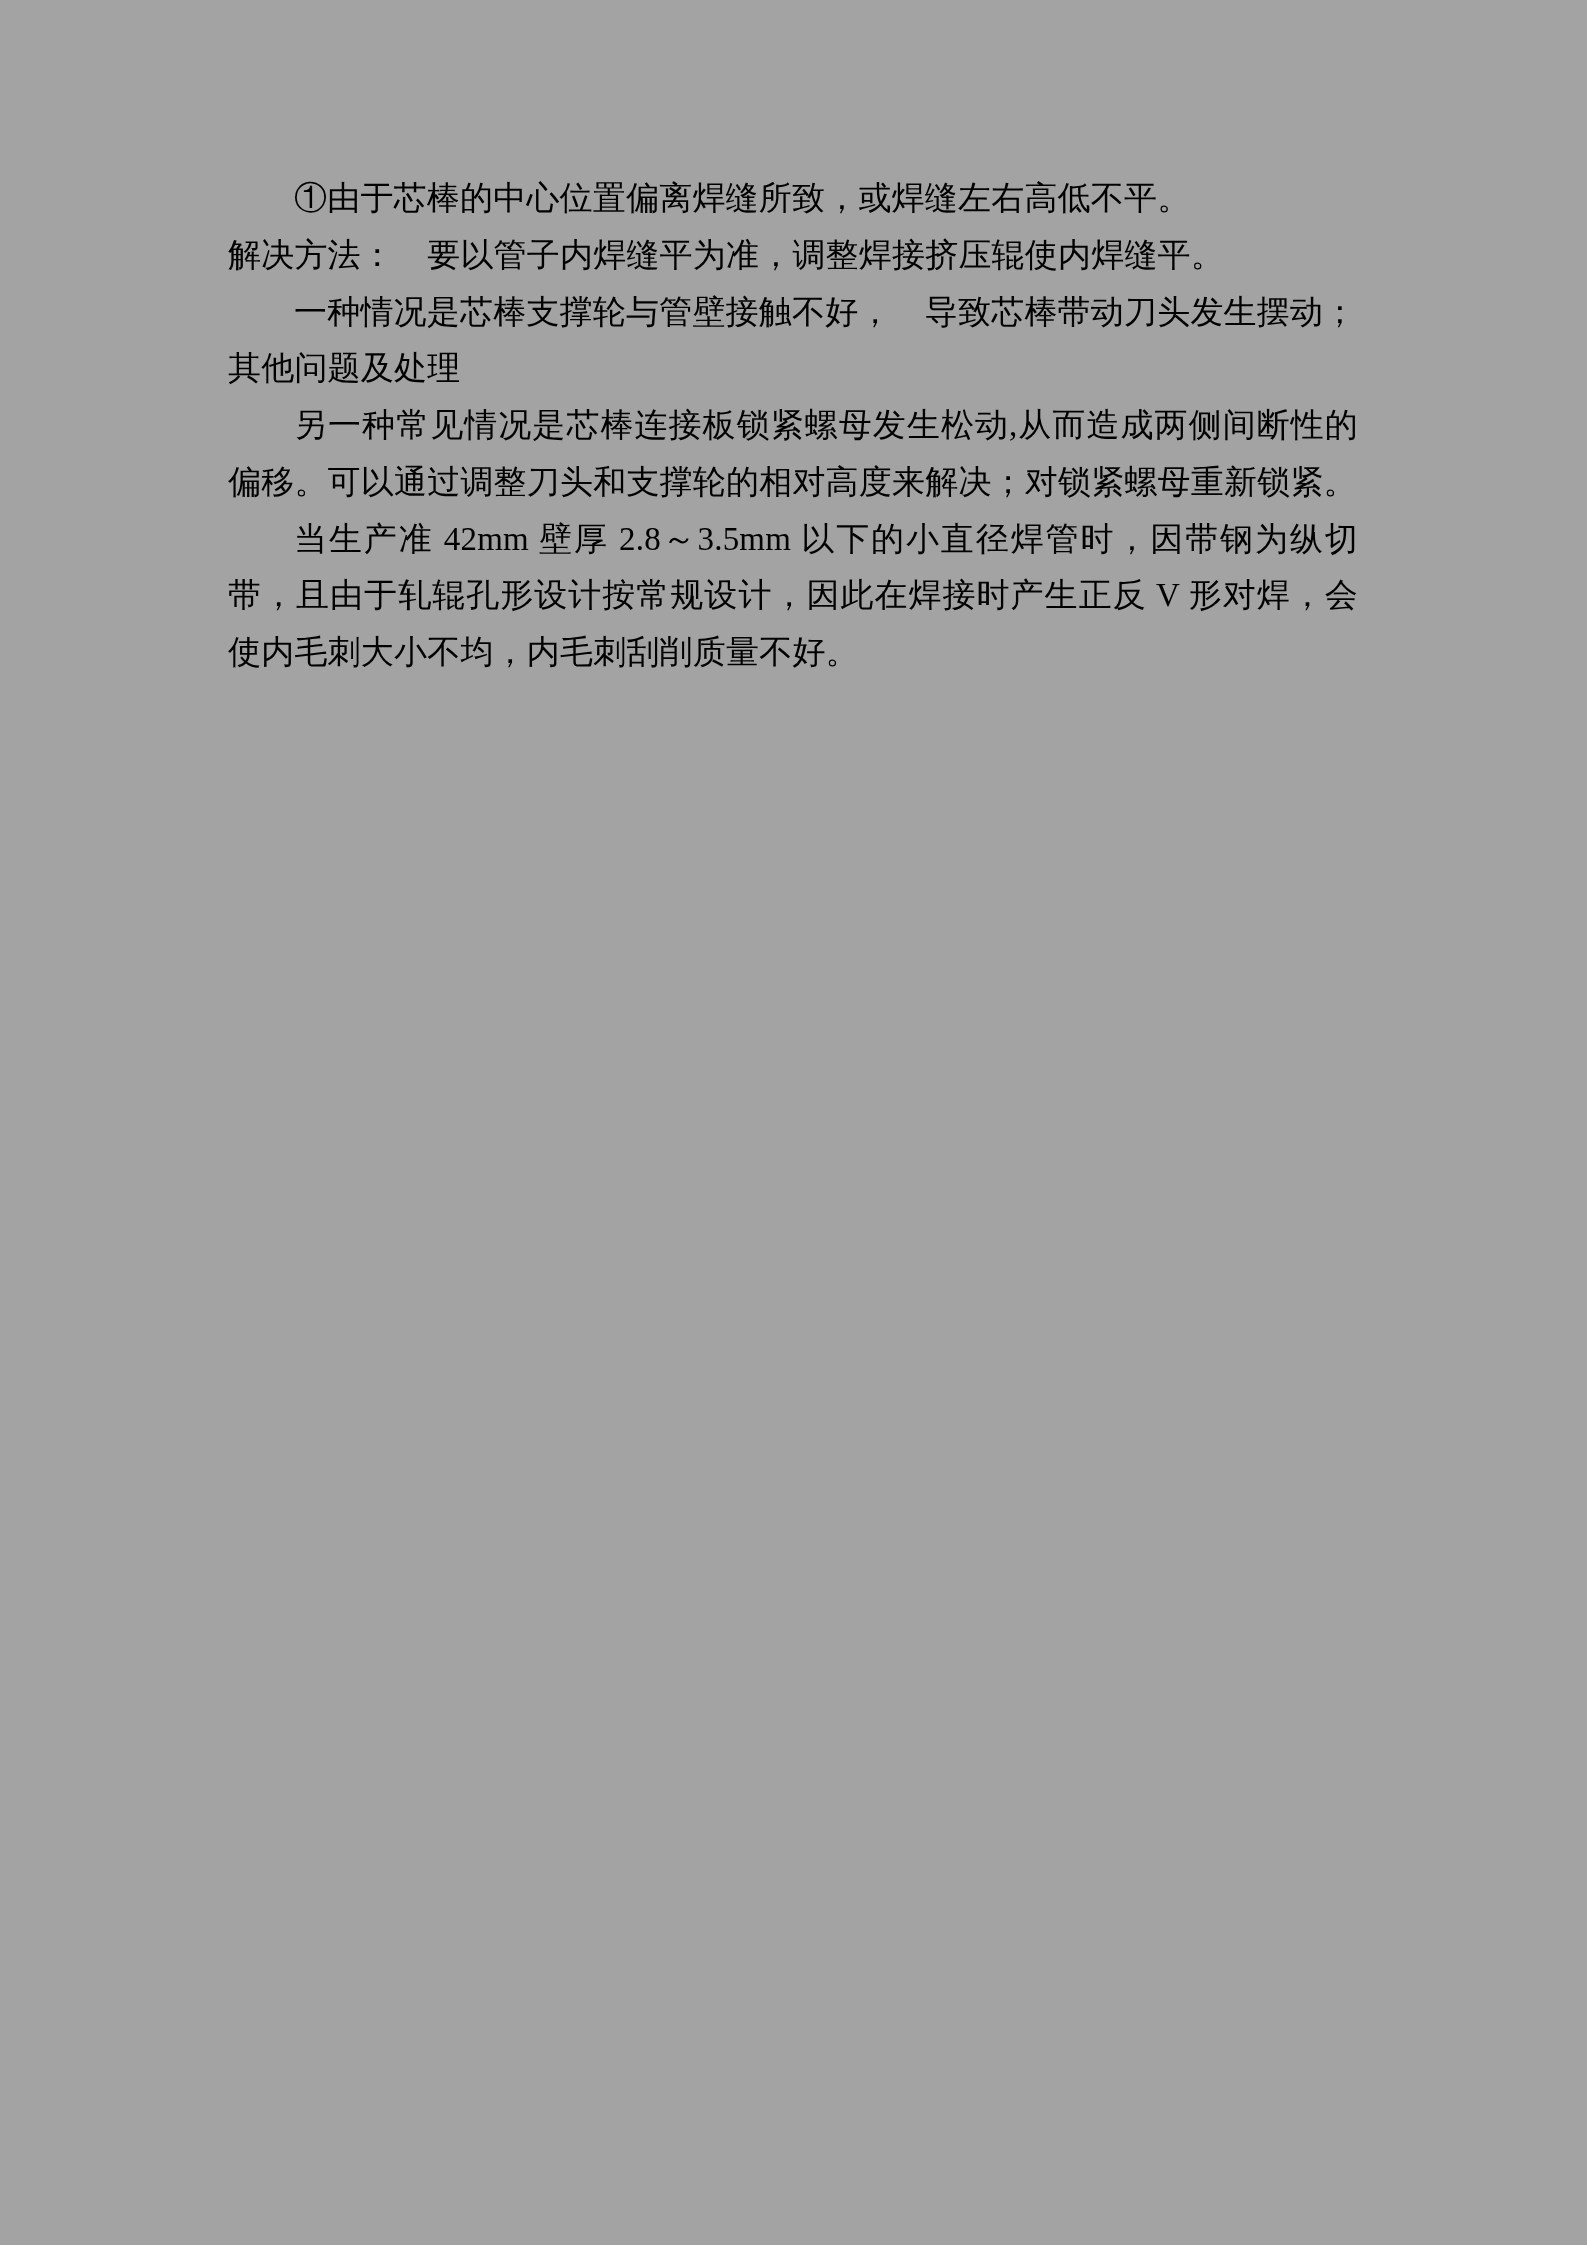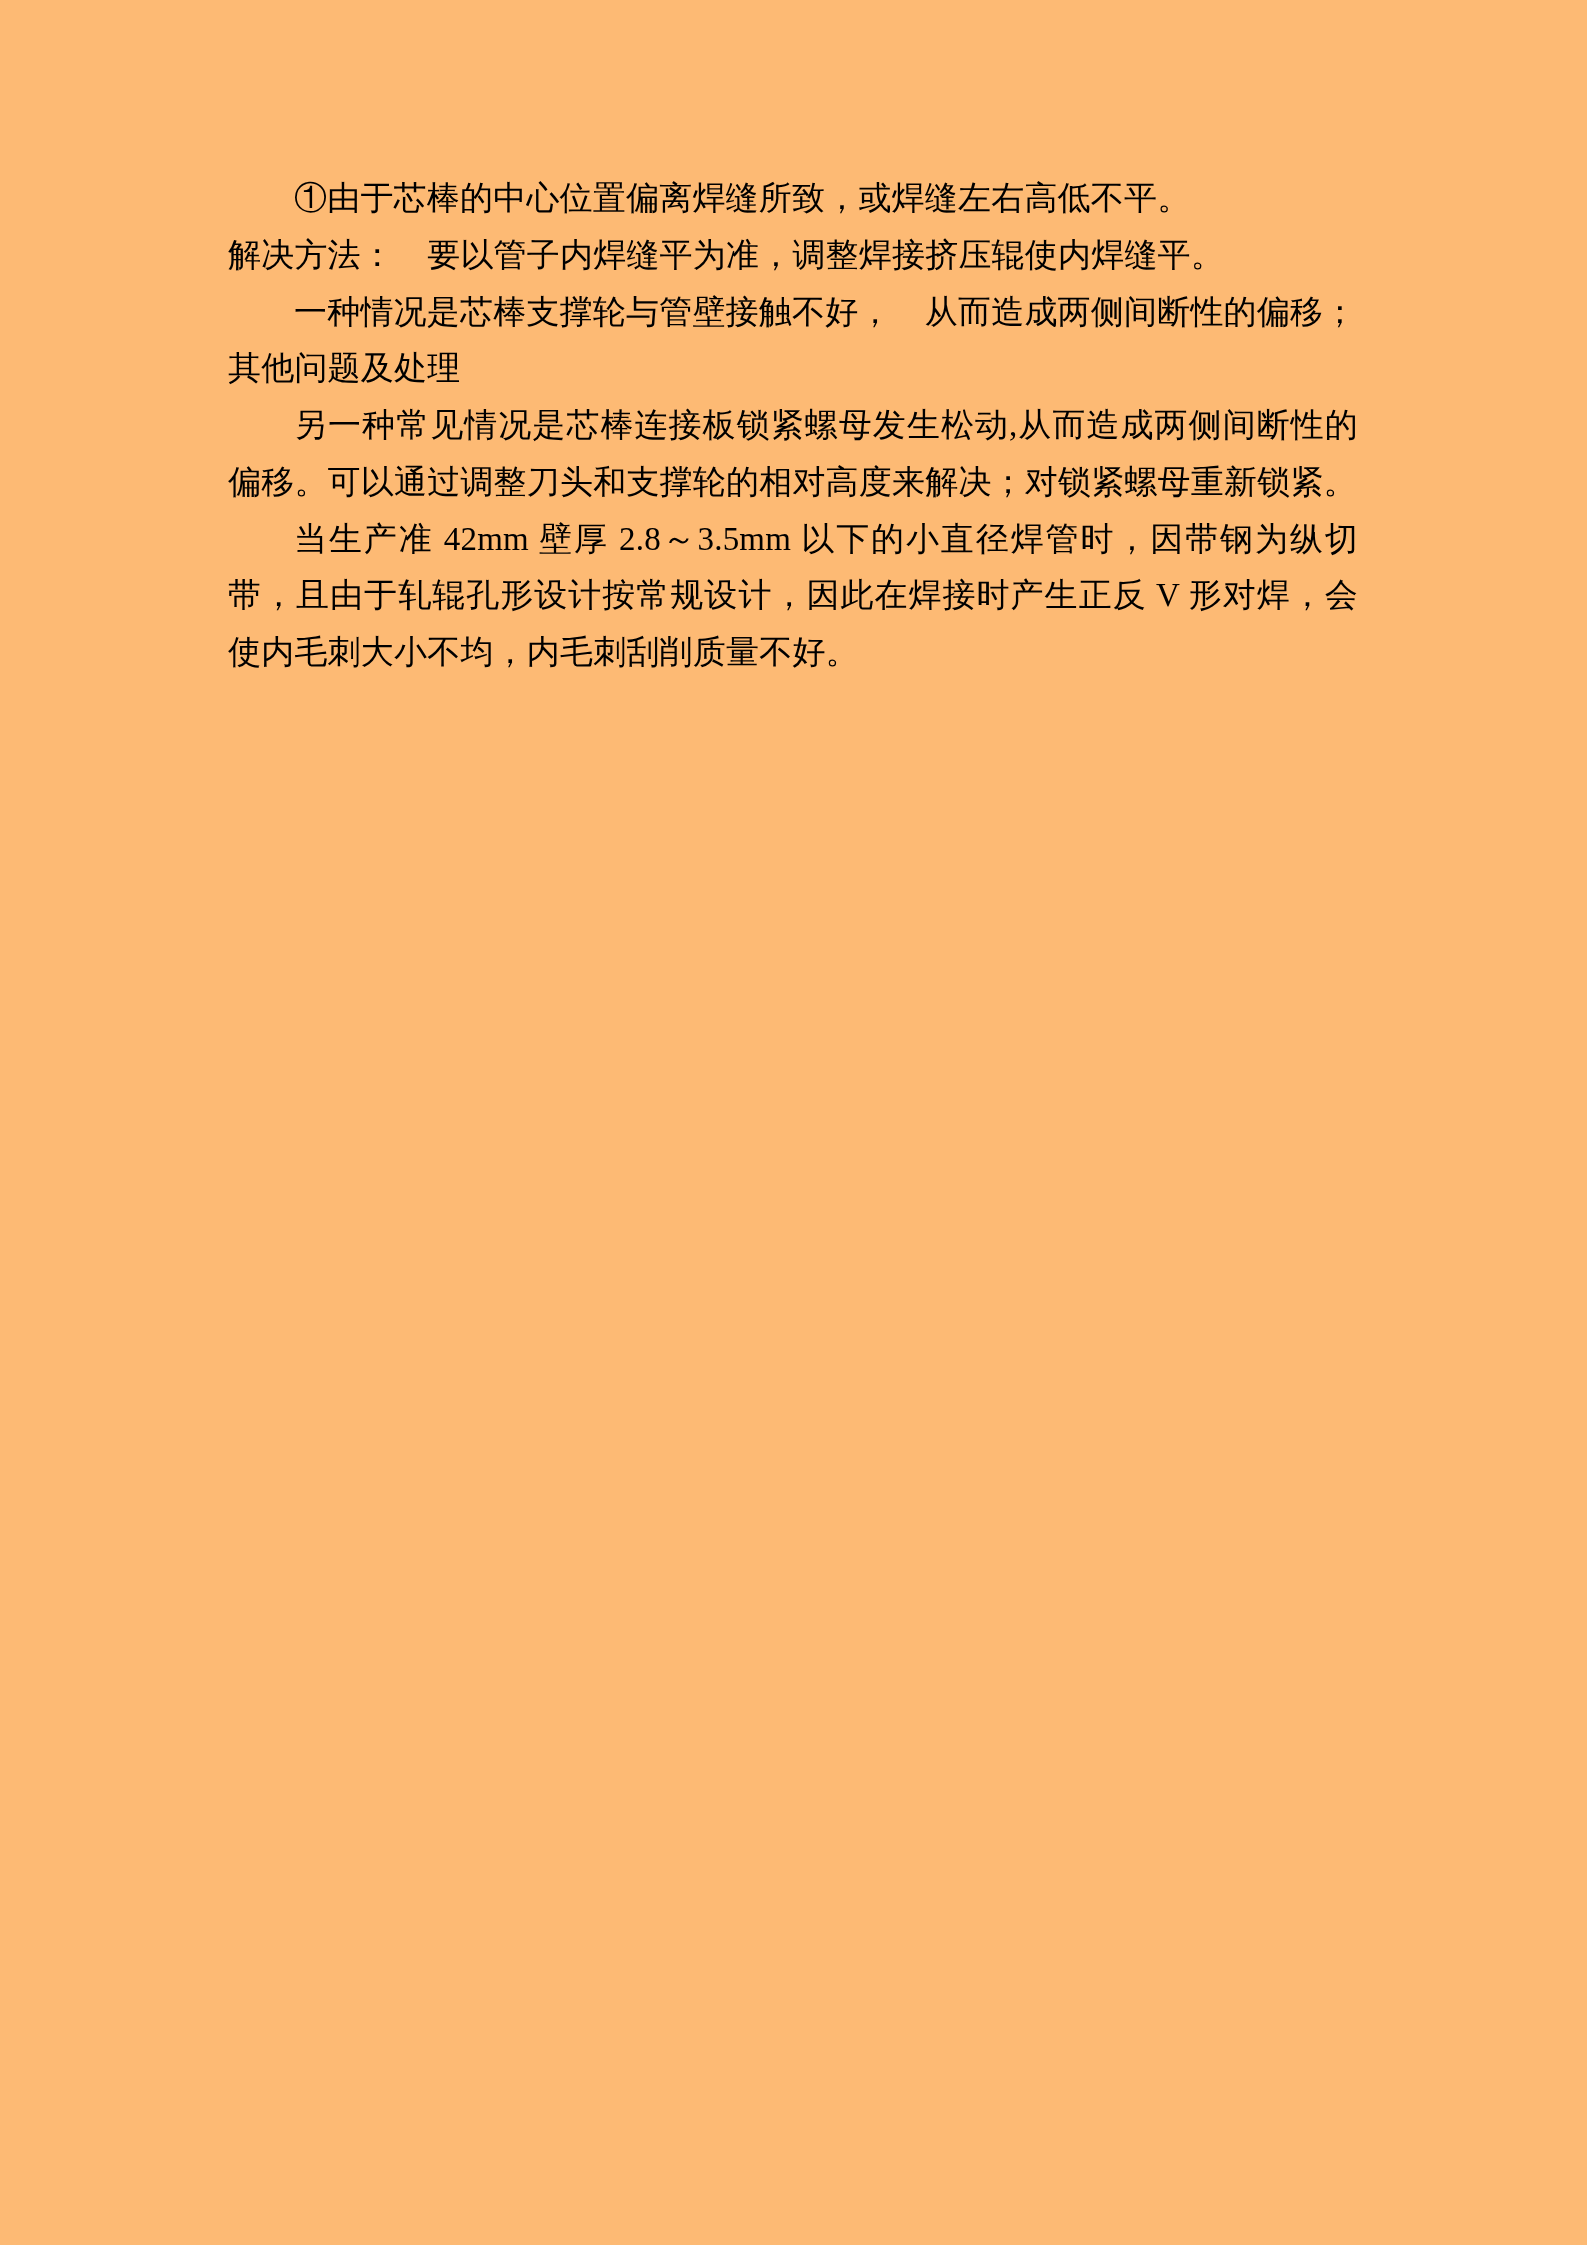--- a/index.html
+++ b/index.html
@@ -4,21 +4,21 @@
 <style>
   html, body {
     margin: 0;
     padding: 0;
     background: #ffffff;
   }
   .page {
     position: relative;
     width: 1587px;
     height: 2245px;
-    background: #fdba74;
+    background: #a3a3a3;
     margin: 0 auto;
     overflow: hidden;
   }
   .content {
     position: absolute;
     left: 228px;
     top: 170px;
     width: 1130px;
   }
   .para {
@@ -40,19 +40,19 @@
   }
 </style>
 </head>
 <body>
 
 <div class="page">
   <div class="content">
 
     <p class="para indent">①由于芯棒的中心位置偏离焊缝所致，或焊缝左右高低不平。</p>
     <p class="para noindent">解决方法：　要以管子内焊缝平为准，调整焊接挤压辊使内焊缝平。</p>
-    <p class="para indent">一种情况是芯棒支撑轮与管壁接触不好，　从而造成两侧间断性的偏移；</p>
+    <p class="para indent">一种情况是芯棒支撑轮与管壁接触不好，　导致芯棒带动刀头发生摆动；</p>
     <p class="para noindent">其他问题及处理</p>
     <p class="para indent">另一种常见情况是芯棒连接板锁紧螺母发生松动,从而造成两侧间断性的偏移。可以通过调整刀头和支撑轮的相对高度来解决；对锁紧螺母重新锁紧。</p>
     <p class="para indent">当生产准 42mm 壁厚 2.8～3.5mm 以下的小直径焊管时，因带钢为纵切带，且由于轧辊孔形设计按常规设计，因此在焊接时产生正反 V 形对焊，会使内毛刺大小不均，内毛刺刮削质量不好。</p>
 
   </div>
 </div>
 
 </body></html>

